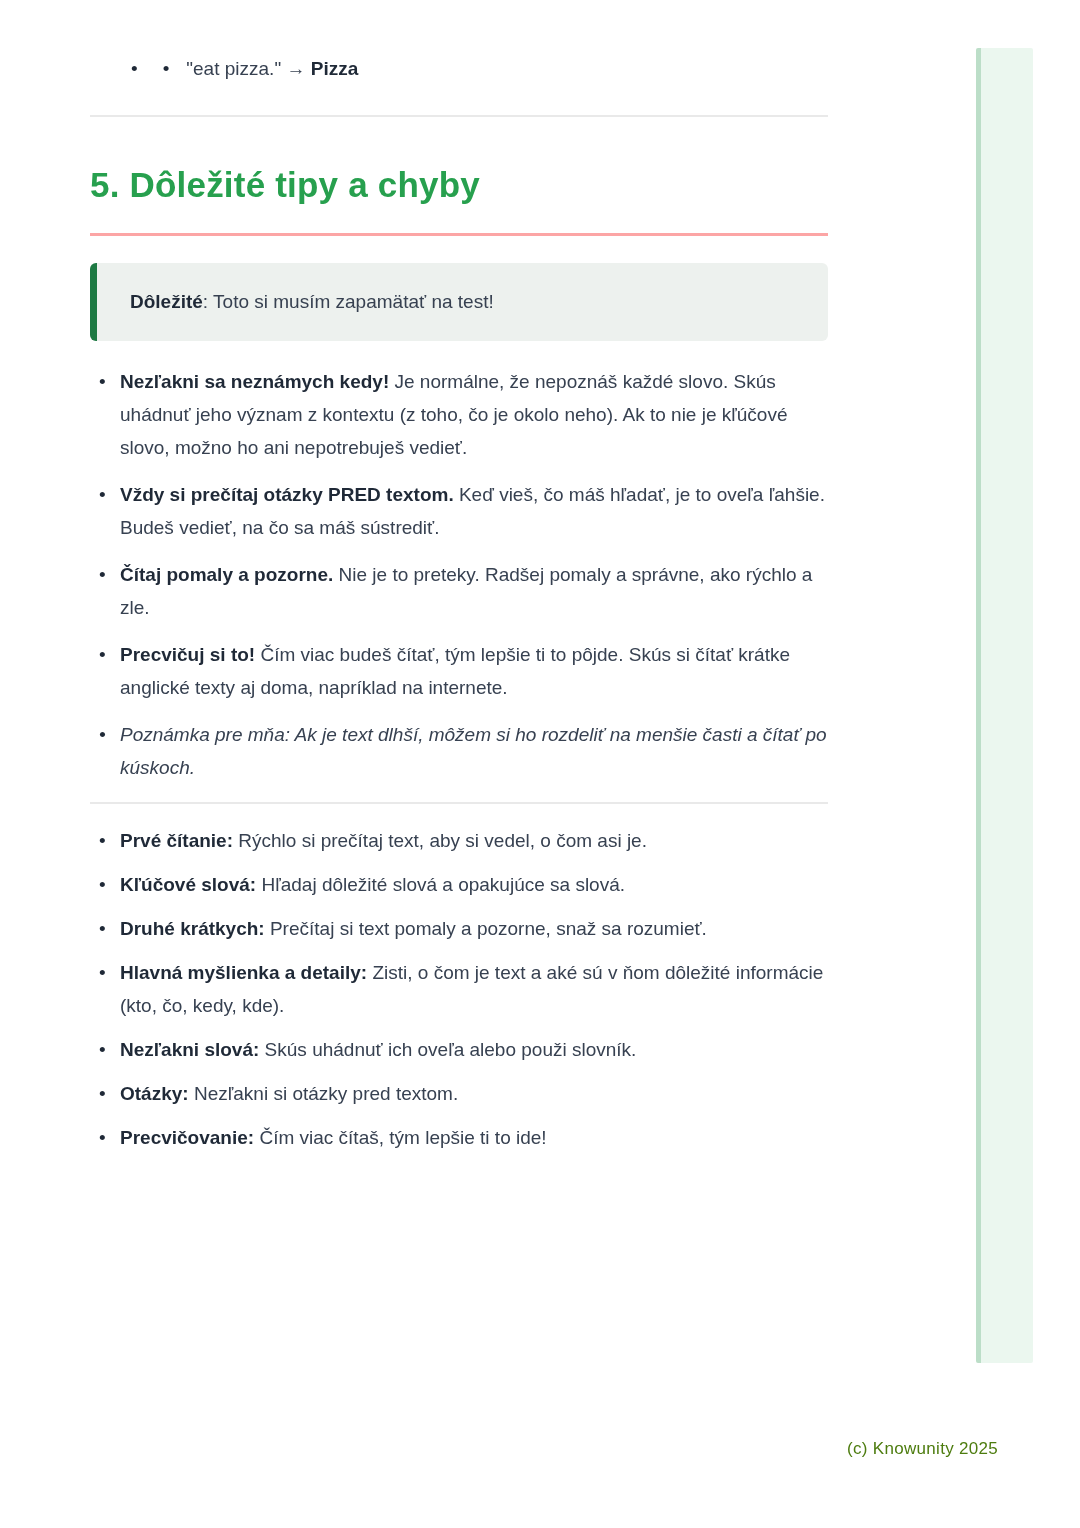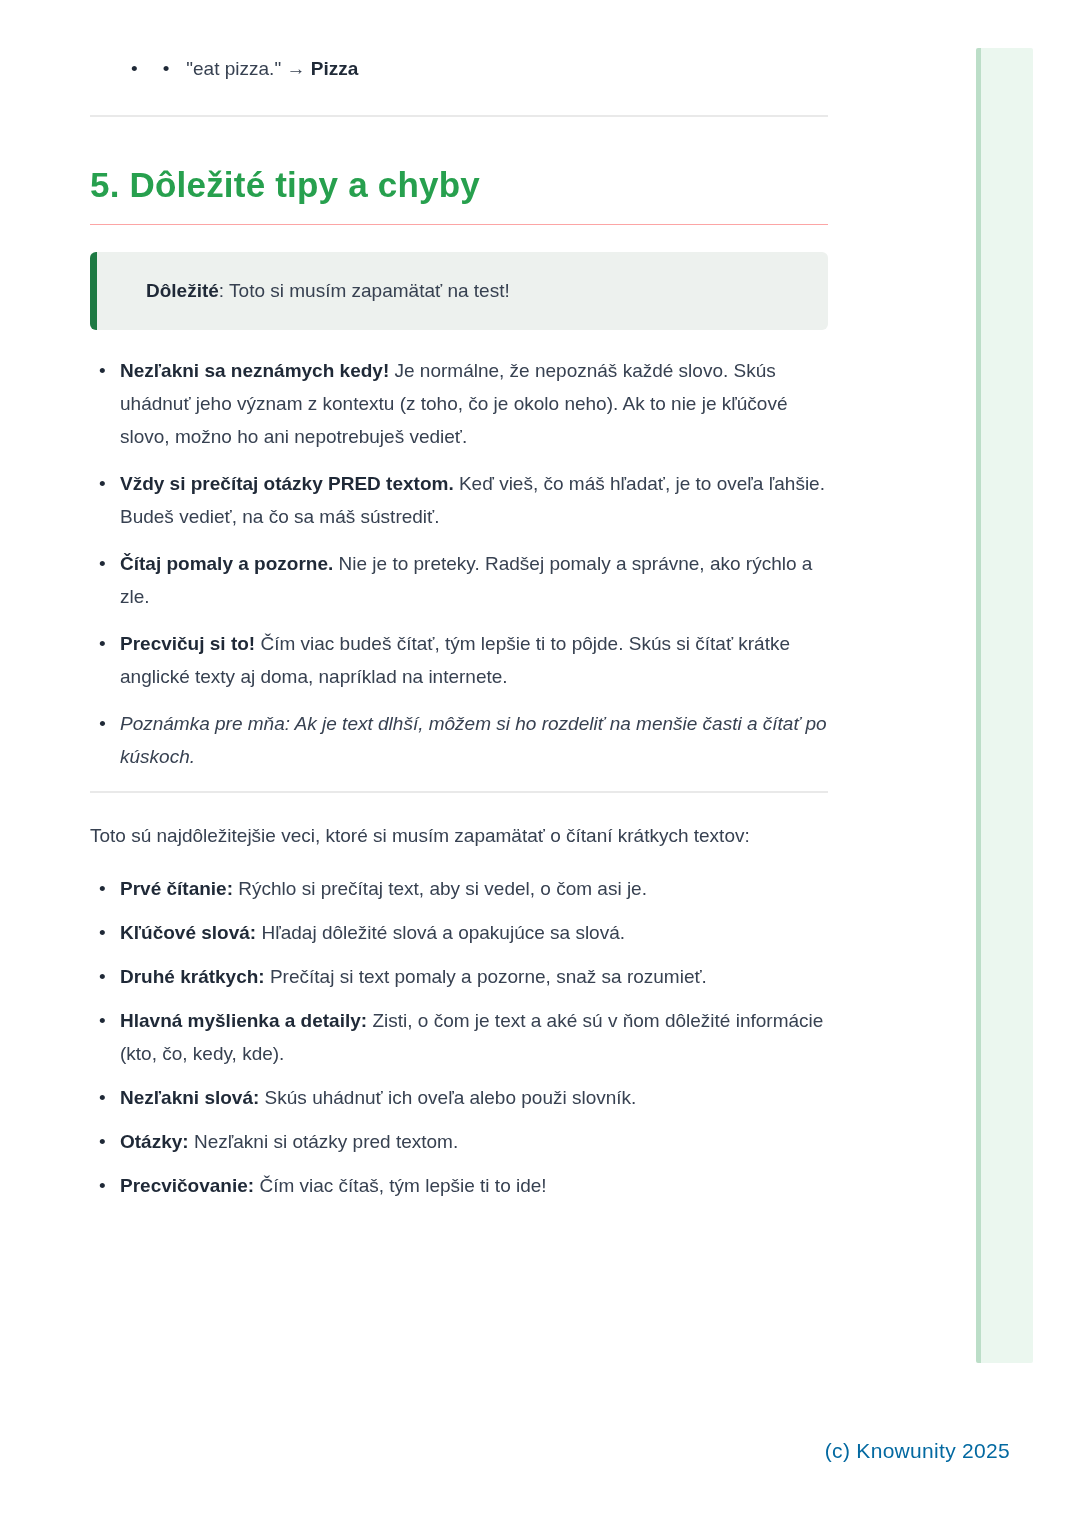--- a/index.html
+++ b/index.html
@@ -44,30 +44,30 @@
     border-top: 2px solid #e9e9e9;
     margin: 30px 0 0 0;
   }
   .divider.second { margin-top: 18px; }
   .section-title {
     margin: 46px 0 0 0;
     font-size: 35px;
     line-height: 44px;
     font-weight: bold;
     color: #27a04e;
-    padding-bottom: 17px;
-    border-bottom: 1px solid #fca5a5;
+    padding-bottom: 26px;
+    border-bottom: 3px solid #fca5a5;
     letter-spacing: 0.2px;
   }
   .callout {
     margin-top: 27px;
     background: #edf1ee;
     border-left: 7px solid #1e7a43;
     border-radius: 6px;
-    padding: 23px 24px 23px 49px;
+    padding: 23px 24px 23px 33px;
     font-size: 19px;
     line-height: 32px;
     color: #374151;
     box-sizing: border-box;
   }
   .callout strong { color: #1f2937; }
   ul.blist {
     list-style: none;
     margin: 24px 0 0 0;
     padding: 0;
@@ -93,23 +93,23 @@
   ul.blist li.note { font-style: italic; }
   .intro {
     margin: 26px 0 0 0;
     font-size: 19px;
     line-height: 33px;
     color: #374151;
   }
   .footer-note {
     position: absolute;
     top: 1439px;
-    right: 70px;
-    font-size: 21px;
-    color: #0369a1;
+    right: 82px;
+    font-size: 17px;
+    color: #4d7c0f;
     letter-spacing: 0.3px;
   }
 </style>
 </head>
 <body>
 
 <div class="page">
 
   <div class="side-strip"></div>
 
@@ -131,21 +131,20 @@
       <li><span class="bullet">•</span><strong>Nezľakni sa neznámych kedy!</strong><span> Je normálne, že nepoznáš každé slovo. Skús uhádnuť jeho význam z kontextu (z toho, čo je okolo neho). Ak to nie je kľúčové slovo, možno ho ani nepotrebuješ vedieť.</span></li>
       <li><span class="bullet">•</span><strong>Vždy si prečítaj otázky PRED textom.</strong><span> Keď vieš, čo máš hľadať, je to oveľa ľahšie. Budeš vedieť, na čo sa máš sústrediť.</span></li>
       <li><span class="bullet">•</span><strong>Čítaj pomaly a pozorne.</strong><span> Nie je to preteky. Radšej pomaly a správne, ako rýchlo a zle.</span></li>
       <li><span class="bullet">•</span><strong>Precvičuj si to!</strong><span> Čím viac budeš čítať, tým lepšie ti to pôjde. Skús si čítať krátke anglické texty aj doma, napríklad na internete.</span></li>
       <li class="note"><span class="bullet">•</span><span>Poznámka pre mňa: Ak je text dlhší, môžem si ho rozdeliť na menšie časti a čítať po kúskoch.</span></li>
     </ul>
 
     <hr class="divider second">
 
 
-    <p class="intro">Toto sú najdôležitejšie veci, ktoré si musím zapamätať o čítaní krátkych textov:</p>
 
     <ul class="blist summary">
       <li><span class="bullet">•</span><strong>Prvé čítanie:</strong><span> Rýchlo si prečítaj text, aby si vedel, o čom asi je.</span></li>
       <li><span class="bullet">•</span><strong>Kľúčové slová:</strong><span> Hľadaj dôležité slová a opakujúce sa slová.</span></li>
       <li><span class="bullet">•</span><strong>Druhé krátkych:</strong><span> Prečítaj si text pomaly a pozorne, snaž sa rozumieť.</span></li>
       <li><span class="bullet">•</span><strong>Hlavná myšlienka a detaily:</strong><span> Zisti, o čom je text a aké sú v ňom dôležité informácie (kto, čo, kedy, kde).</span></li>
       <li><span class="bullet">•</span><strong>Nezľakni slová:</strong><span> Skús uhádnuť ich oveľa alebo použi slovník.</span></li>
       <li><span class="bullet">•</span><strong>Otázky:</strong><span> Nezľakni si otázky pred textom.</span></li>
       <li><span class="bullet">•</span><strong>Precvičovanie:</strong><span> Čím viac čítaš, tým lepšie ti to ide!</span></li>
     </ul>

